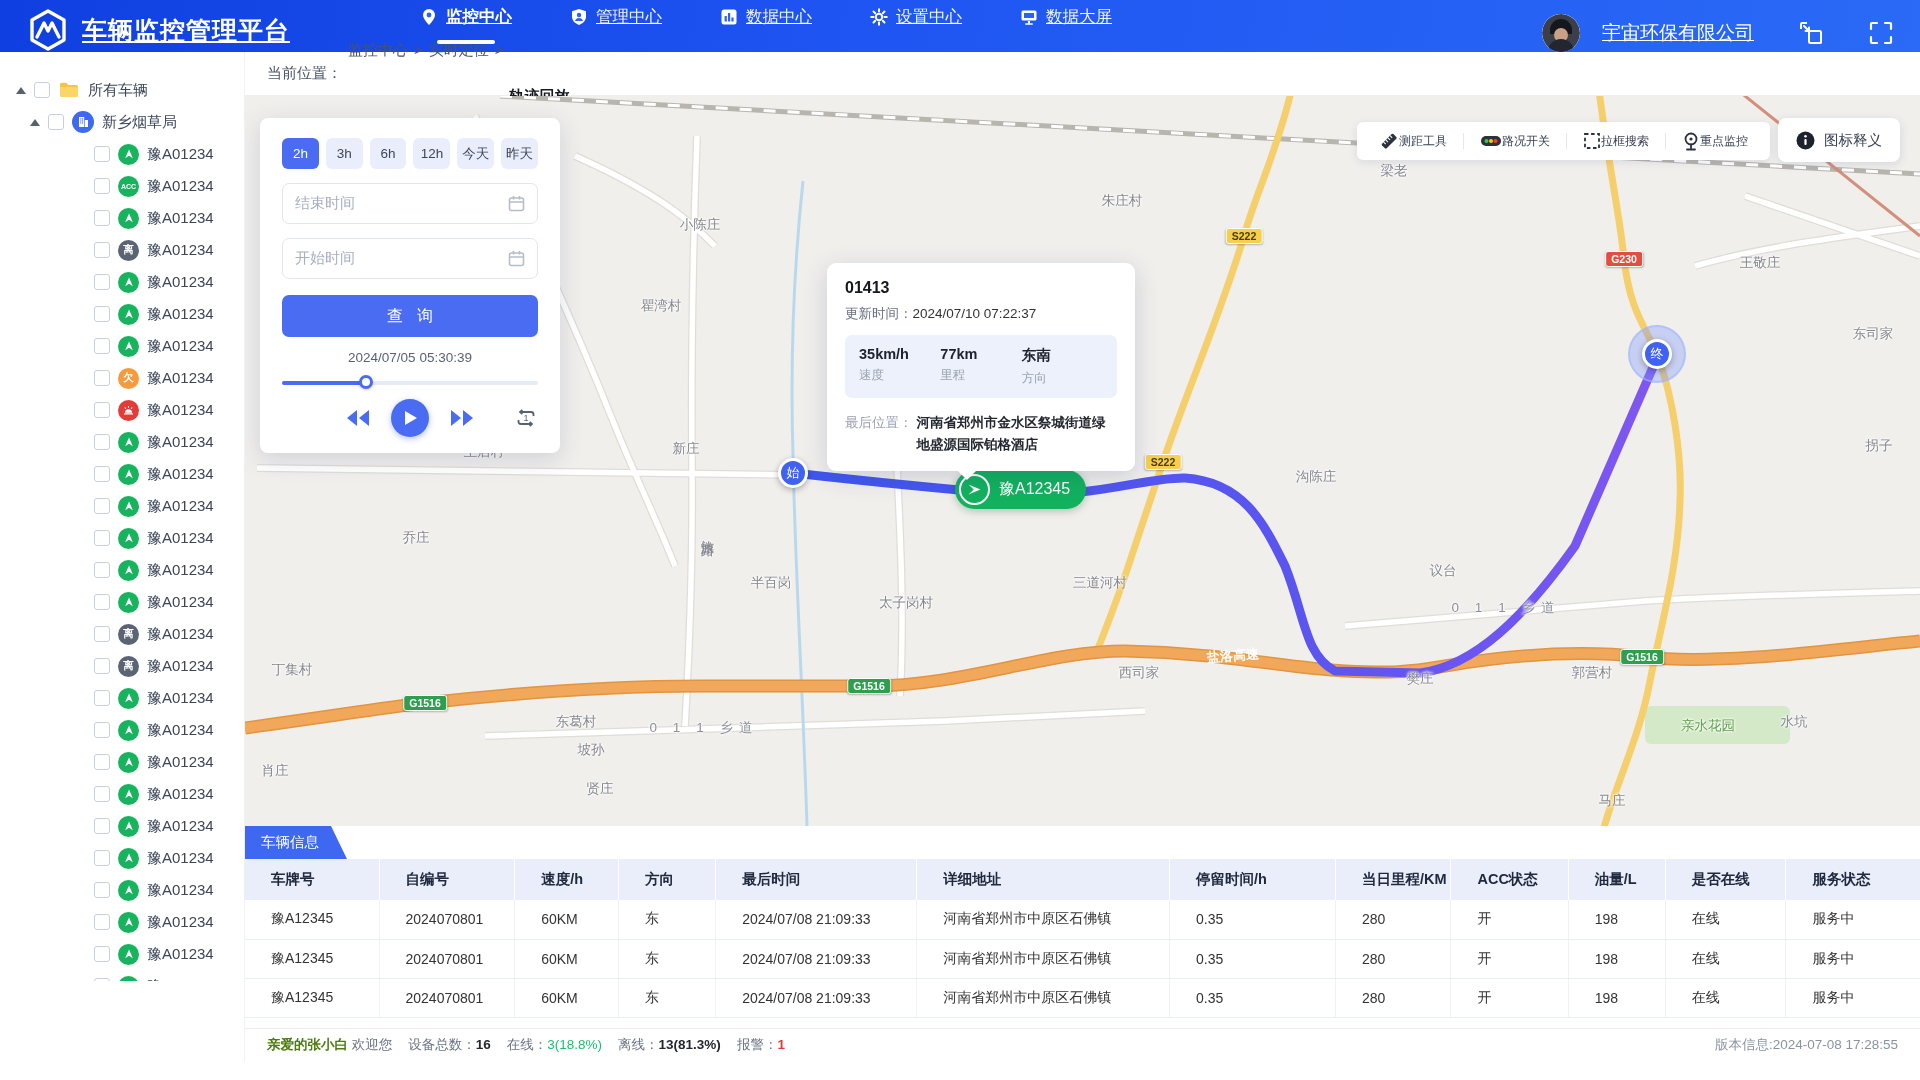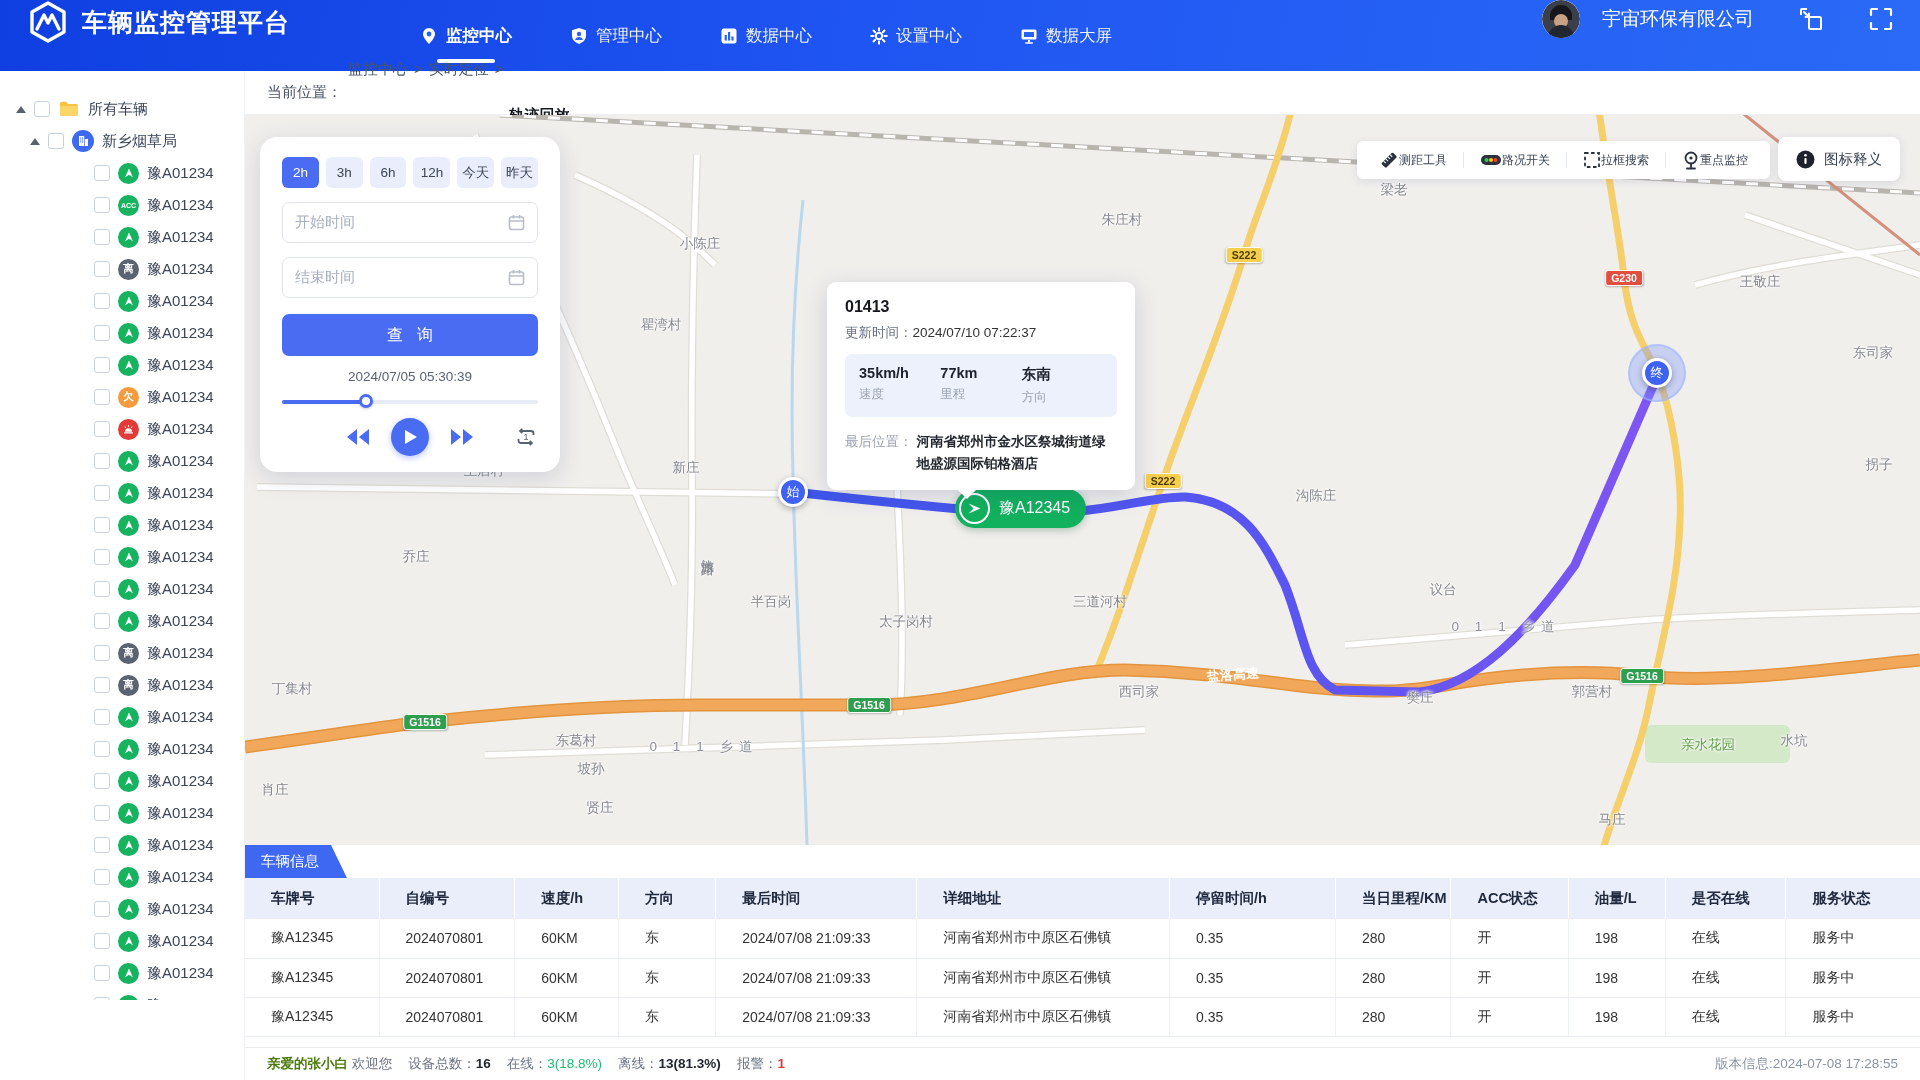--- a/index.html
+++ b/index.html
@@ -1,21 +1,21 @@
 <!DOCTYPE html>
 <html><head>
 <meta charset="utf-8">
 <style>
   * { margin:0; padding:0; box-sizing:border-box; }
   html,body { width:1920px; height:1080px; overflow:hidden;
     font-family:"Liberation Sans","DejaVu Sans",sans-serif; background:#fff; }
 
   
-  .topbar { height:71px; display:flex; align-items:flex-start;
-    background:linear-gradient(100deg,#0f3fe0 0%,#1f55f2 45%,#2a6af6 100%); color:#fff; }
+  .topbar { height:52px; display:flex; align-items:flex-end;
+    background:linear-gradient(100deg,#0f3fe0 0%,#1f55f2 45%,#2a6af6 100%); color:#fff;text-decoration:underline; }
   .brand { display:flex; align-items:center; gap:12px; padding:0 26px; min-width:380px; }
   .brand-logo { width:44px; height:44px; }
   .brand-title { font-size:25px; font-weight:bold; letter-spacing:1px; }
   .nav { display:flex; align-items:center; gap:58px; flex:1; padding-left:40px; }
   .nav-item { display:flex; align-items:center; gap:8px; font-size:16.5px; height:71px;
     position:relative; cursor:pointer; color:rgba(255,255,255,.93); }
   .nav-item.active { font-weight:bold; color:#fff; }
   .nav-item.active:after { content:""; position:absolute; bottom:8px; left:50%;
     transform:translateX(-50%); width:58px; height:4px; background:#fff; border-radius:2px; }
   .nav-ic { width:18px; height:18px; display:inline-flex; }
@@ -68,21 +68,21 @@
 
   .map-toolbar { position:absolute; top:26px; right:150px; height:38px; background:#fff;
     border-radius:6px; box-shadow:0 2px 8px rgba(40,60,120,.12); display:flex; align-items:center; padding:0 6px; }
   .mt-item { display:flex; align-items:center; gap:0; font-size:12px; color:#3a4354;
     padding:0 16px; cursor:pointer; height:100%; }
   .mt-sep { width:1px; height:16px; background:#e3e7ef; }
   .legend-btn { position:absolute; top:22px; right:20px; height:44px; background:#fff; border-radius:8px;
     box-shadow:0 2px 10px rgba(40,60,120,.14); display:flex; align-items:center; gap:9px;
     padding:0 18px; font-size:14.5px; color:#3a4354; cursor:pointer; }
 
-  .panel { position:absolute; left:15px; top:22px; width:300px; background:#fff; border-radius:17px;
+  .panel { position:absolute; left:15px; top:22px; width:300px; background:#fff; border-radius:8px;
     box-shadow:0 6px 24px rgba(30,50,110,.16); padding:20px 22px 16px 22px; }
   .chips { display:flex; gap:7px; }
   .chip { flex:1; height:31px; border-radius:6px; background:#eaeefc; color:#3c4658; font-size:13.5px;
     display:flex; align-items:center; justify-content:center; cursor:pointer; white-space:nowrap; }
   .chip.active { background:#4a6cf3; color:#fff; }
   .dt-input { margin-top:14px; height:41px; border:1px solid #e1e5ef; border-radius:7px; display:flex;
     align-items:center; justify-content:space-between; padding:0 12px; color:#a7afc0; font-size:15px; cursor:text; }
   .query-btn { margin-top:16px; height:42px; width:100%; background:#4a6cf3; border:none; border-radius:7px;
     color:#fff; font-size:16px; letter-spacing:14px; text-indent:14px; cursor:pointer; }
   .cur-time { margin-top:13px; text-align:center; font-size:13.5px; color:#5a6272; }
@@ -666,28 +666,28 @@
       <div class="panel">
         <div class="chips" id="chips">
             <div class="chip active">2h</div>
             <div class="chip">3h</div>
             <div class="chip">6h</div>
             <div class="chip">12h</div>
             <div class="chip">今天</div>
             <div class="chip">昨天</div>
           </div>
         <div class="dt-input">
-          <span>开始时间</span>
+          <span>结束时间</span>
           <svg width="17" height="17" viewBox="0 0 17 17" fill="none" stroke="#b6bdc9" stroke-width="1.6">
             <rect x="1.5" y="3" width="14" height="12.5" rx="2"></rect>
               <path d="M1.5 7h14M5.5 1v3.5M11.5 1v3.5"></path>
             </svg>
         </div>
         <div class="dt-input">
-          <span>结束时间</span>
+          <span>开始时间</span>
           <svg width="17" height="17" viewBox="0 0 17 17" fill="none" stroke="#b6bdc9" stroke-width="1.6">
             <rect x="1.5" y="3" width="14" height="12.5" rx="2"></rect>
               <path d="M1.5 7h14M5.5 1v3.5M11.5 1v3.5"></path>
             </svg>
         </div>
         <button class="query-btn">查询</button>
         <div class="cur-time">2024/07/05 05:30:39</div>
         <div class="slider">
           <div class="track"></div>
             <div class="fill" id="sl-fill" style="width: 33%;"></div>

